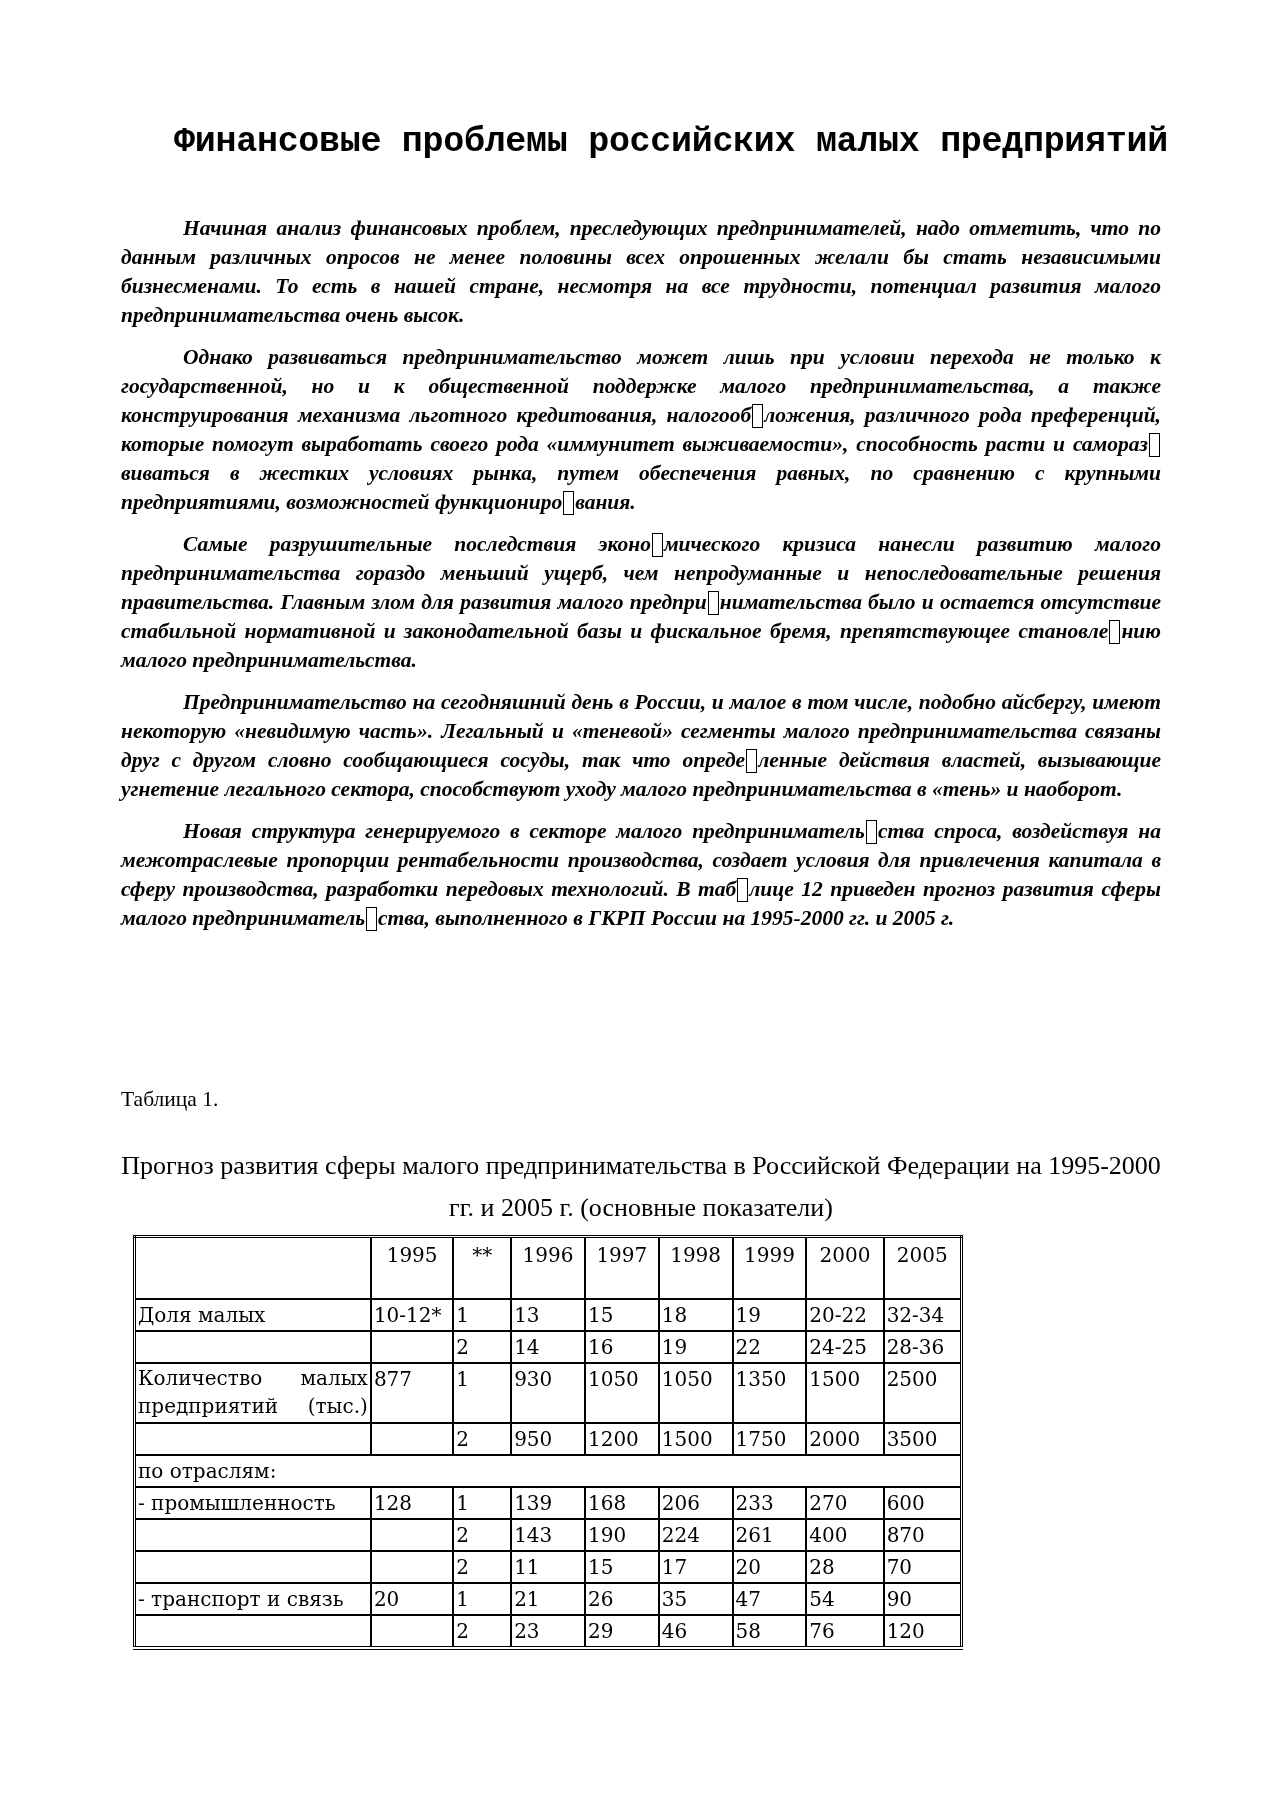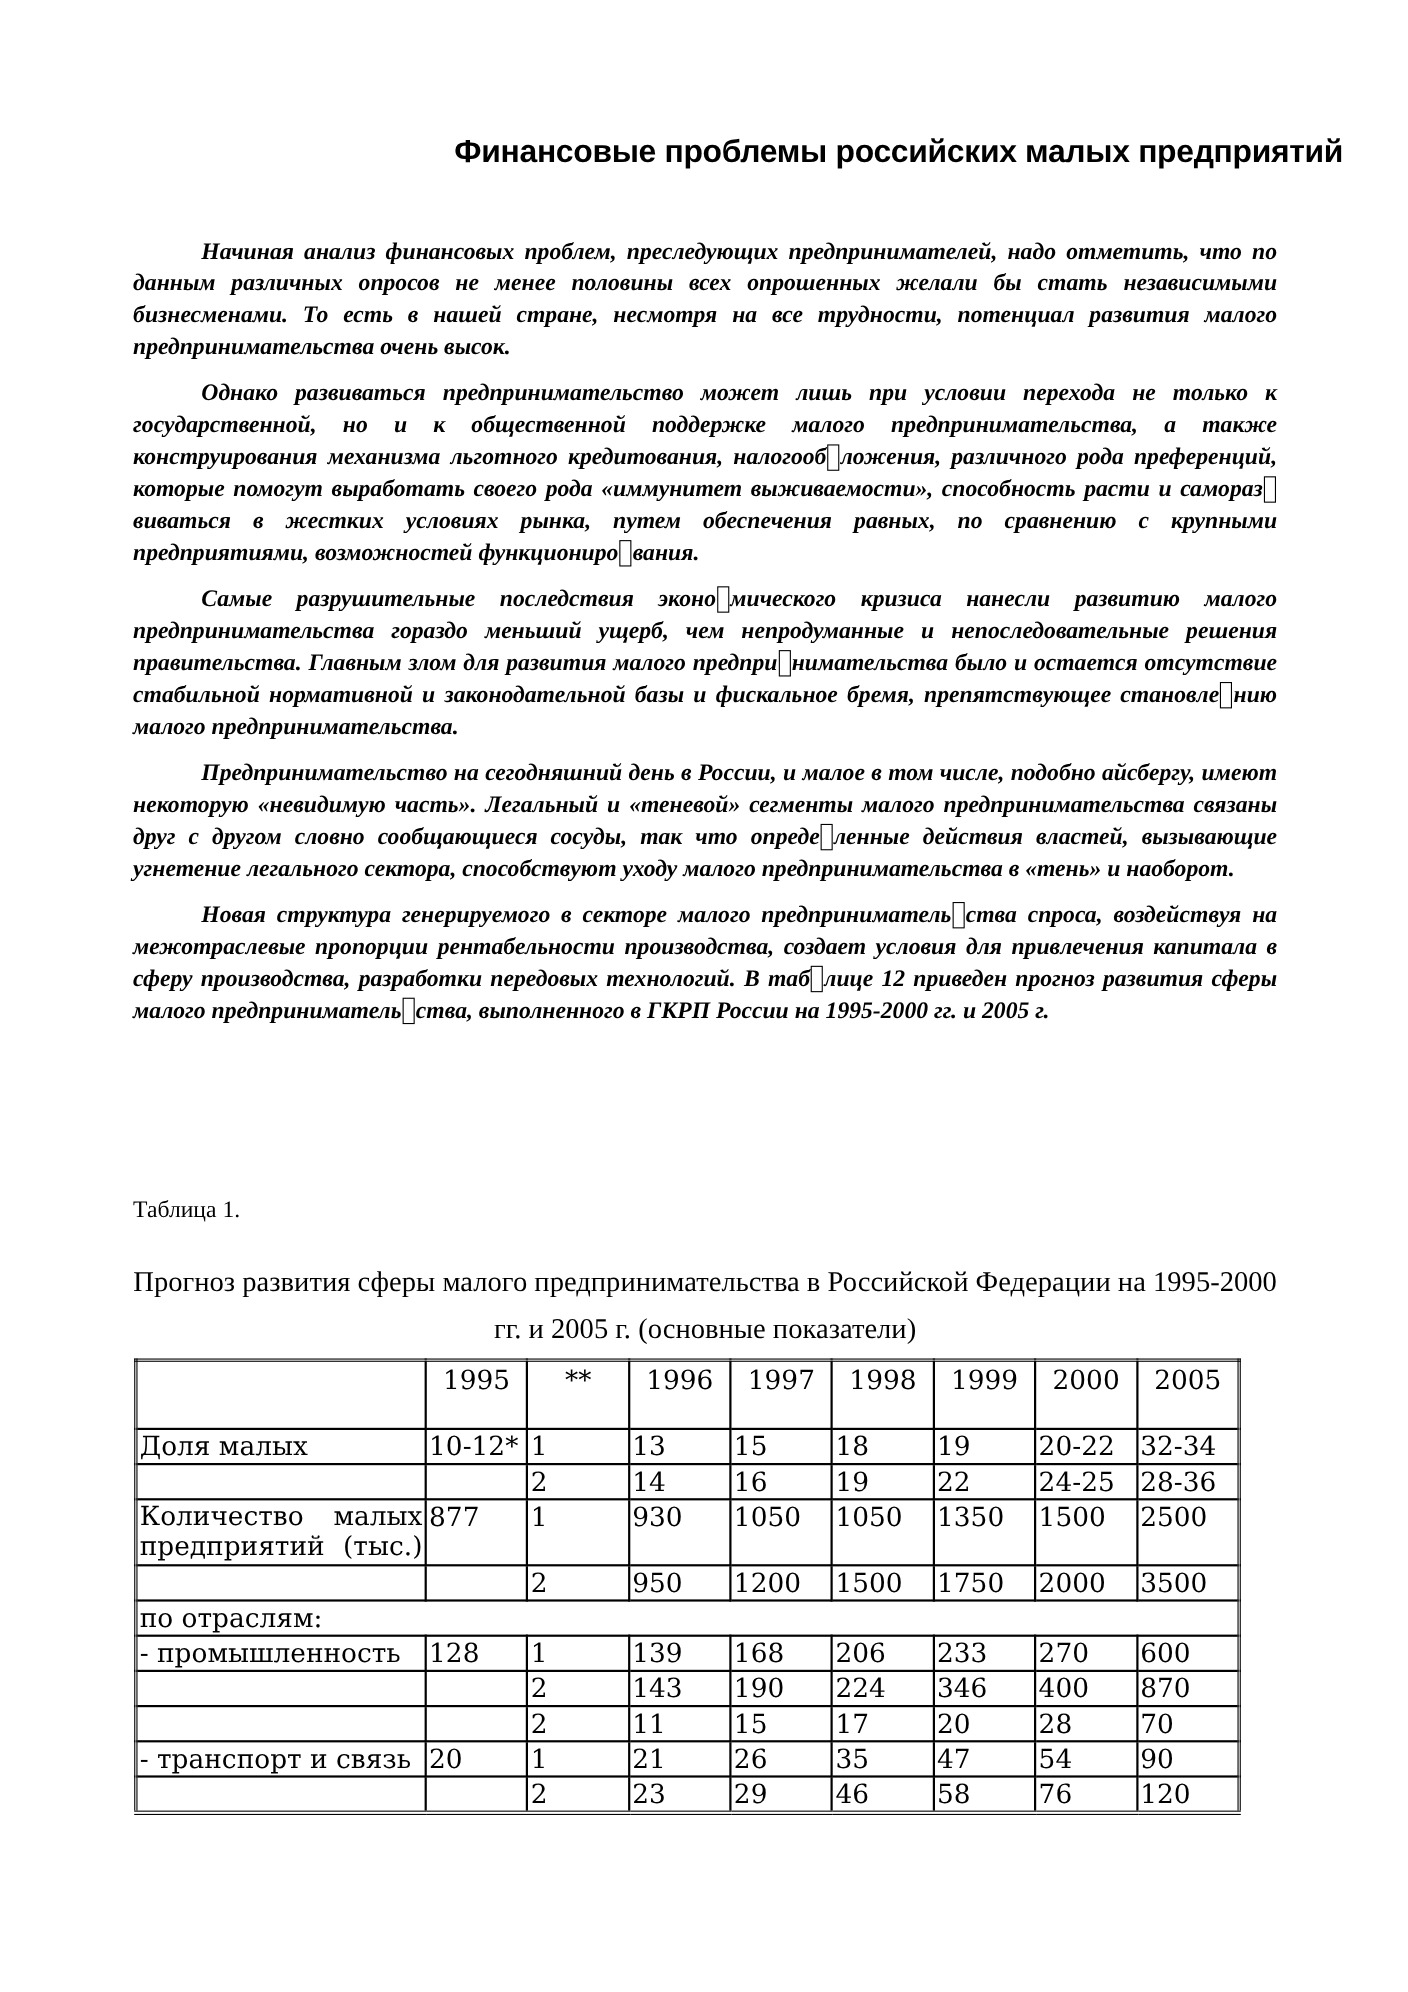--- a/index.html
+++ b/index.html
@@ -1,20 +1,20 @@
 <!DOCTYPE html>
 <html><head>
   <meta charset="utf-8">
   <style>
     html, body { margin: 0; padding: 0; background: #ffffff; }
     body { width: 1280px; height: 1811px; position: relative; overflow: hidden; color: #000; }
     .page { position: absolute; left: 121px; top: 0; width: 1040px; }
     .doc-title {
-      position: absolute; left: 0; top: 122px; width: 1100px; text-align: right;
-      font-family: Liberation Sans, sans-serif; font-weight: bold; font-size: 29px;
+      position: absolute; left: 0; top: 122px; width: 1100px; text-align: center;
+      font-family: Liberation Mono, monospace; font-weight: bold; font-size: 35px;
       letter-spacing: -0.3px;
     }
     .body-text {
       position: absolute; left: 0; top: 214px; width: 1040px;
       font-family: "Liberation Serif", serif; font-weight: bold; font-size: 21.5px;
       line-height: 29px; text-align: justify; font-style: italic;
     }
     .body-text p { margin: 0 0 13px 0; text-indent: 62px; }
     .glyph-box {
       display: inline-block; width: 9px; height: 22px; border: 1.5px solid #000;
@@ -23,23 +23,23 @@
     }
     .table-label {
       position: absolute; left: 0; top: 1087px;
       font-family: "Liberation Serif", serif; font-size: 21.5px;
     }
     .table-caption {
       position: absolute; left: 0; top: 1145px; width: 1040px; text-align: center;
       font-family: "Liberation Serif", serif; font-size: 26px; line-height: 42px;
     }
     table.data {
-      position: absolute; left: 1px; top: 1235px; width: 1006px;
+      position: absolute; left: 12px; top: 1235px; width: 830px;
       border-collapse: collapse; border: 3px double #000;
-      font-family: "DejaVu Serif", serif; font-size: 24px;
+      font-family: "DejaVu Serif", serif; font-size: 20px;
     }
     table.data td {
       border: 2px solid #000; padding: 0 2px; vertical-align: top;
       height: 30px; line-height: 30px; white-space: nowrap;
     }
     table.data tr.head td { height: 58px; text-align: center; padding-top: 2px; }
     table.data tr.tall td { height: 58px; }
     table.data td.label { width: 256px; }
     table.data td.label-wrap { white-space: normal; text-align: justify; text-align-last: justify; line-height: 28px; }
     table.data td.c1 { width: 86px; }
@@ -135,21 +135,21 @@
           <td class="cn">270</td>
           <td class="cn">600</td>
         </tr>
         <tr>
           <td class="label"></td>
           <td class="cn"></td>
           <td class="cn">2</td>
           <td class="cn">143</td>
           <td class="cn">190</td>
           <td class="cn">224</td>
-          <td class="cn">346</td>
+          <td class="cn">261</td>
           <td class="cn">400</td>
           <td class="cn">870</td>
         </tr>
         <tr>
           <td class="label"></td>
           <td class="cn"></td>
           <td class="cn">2</td>
           <td class="cn">11</td>
           <td class="cn">15</td>
           <td class="cn">17</td>

